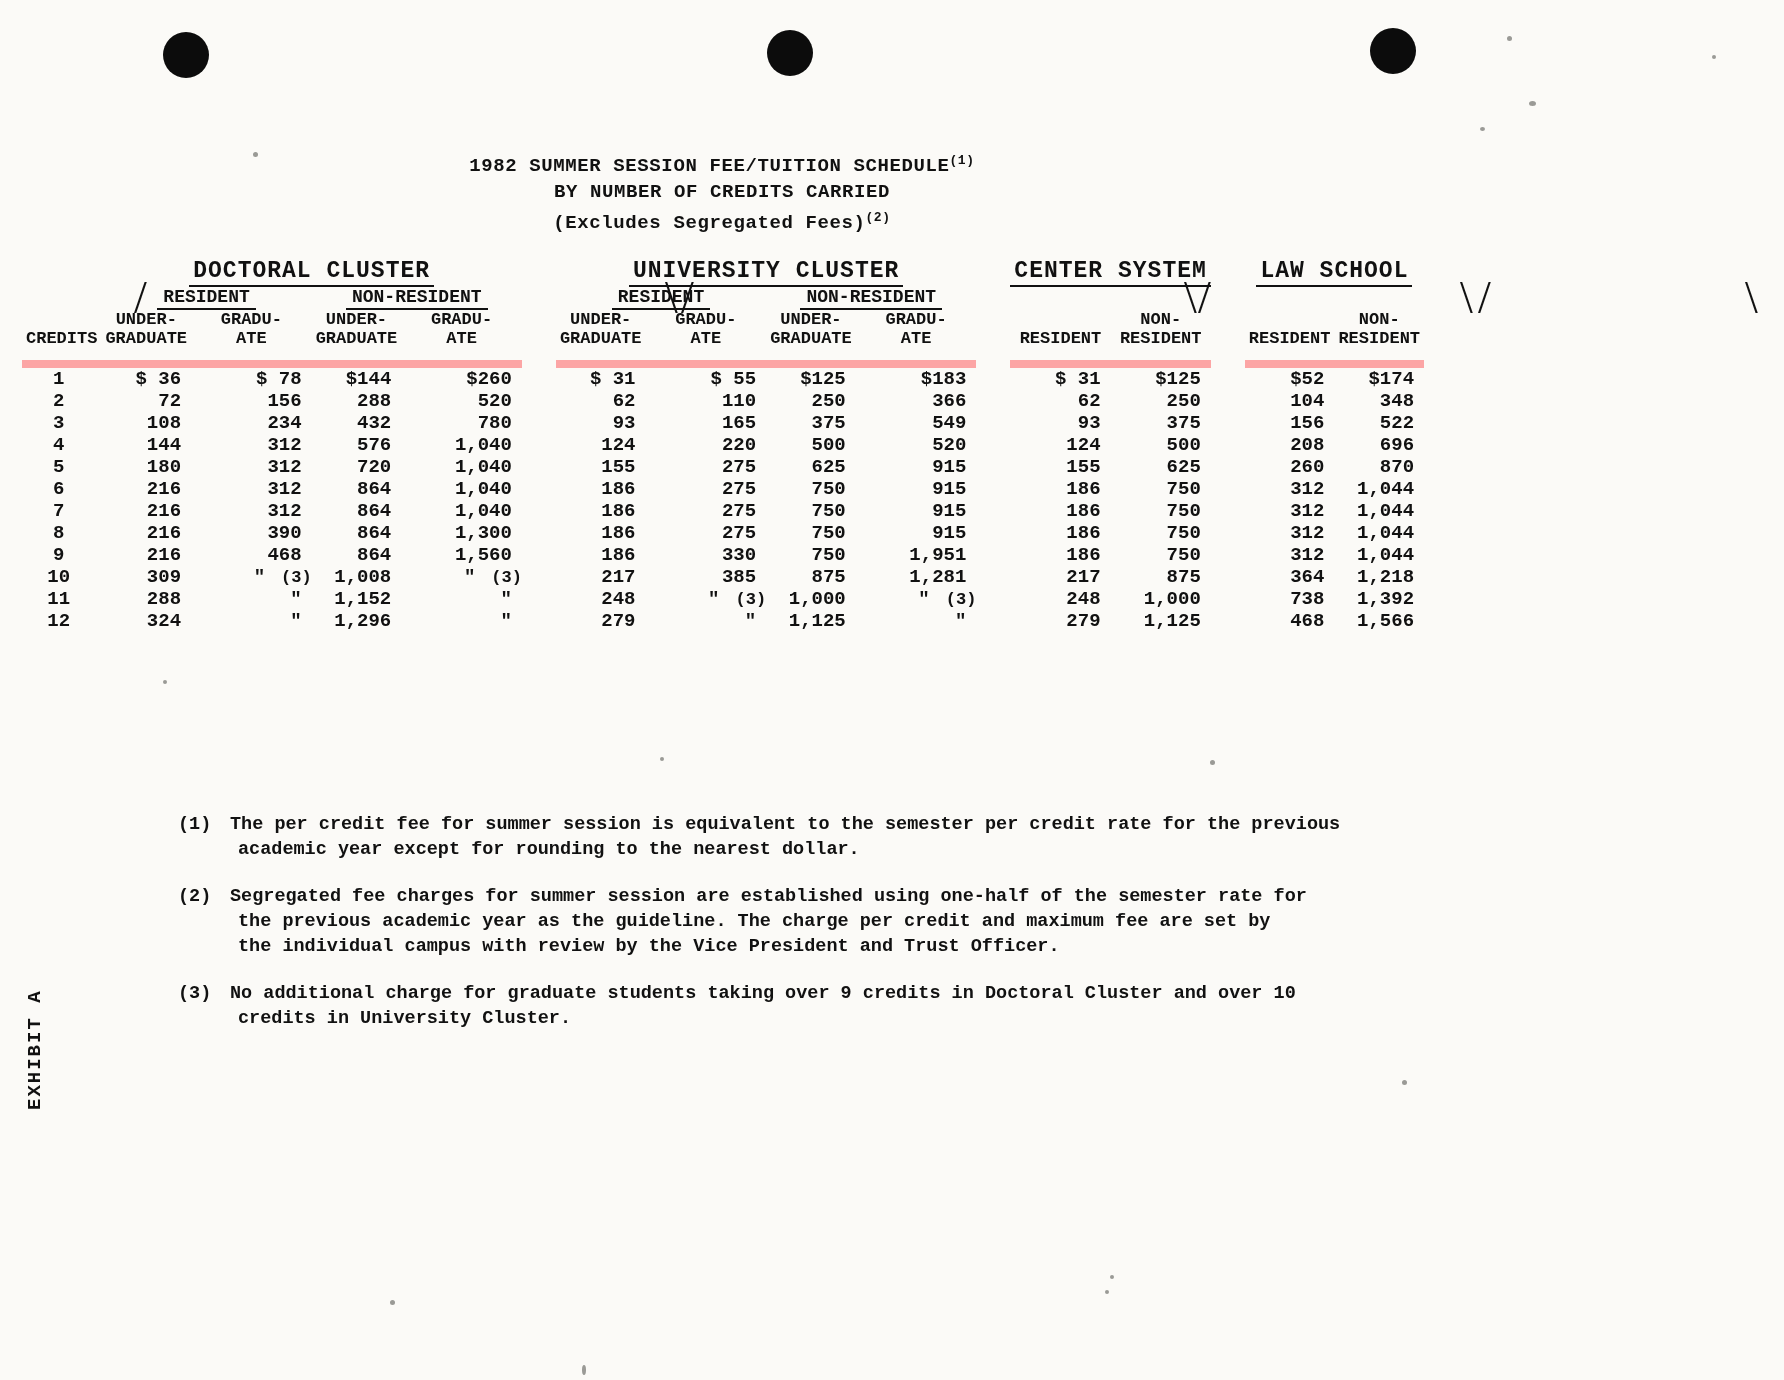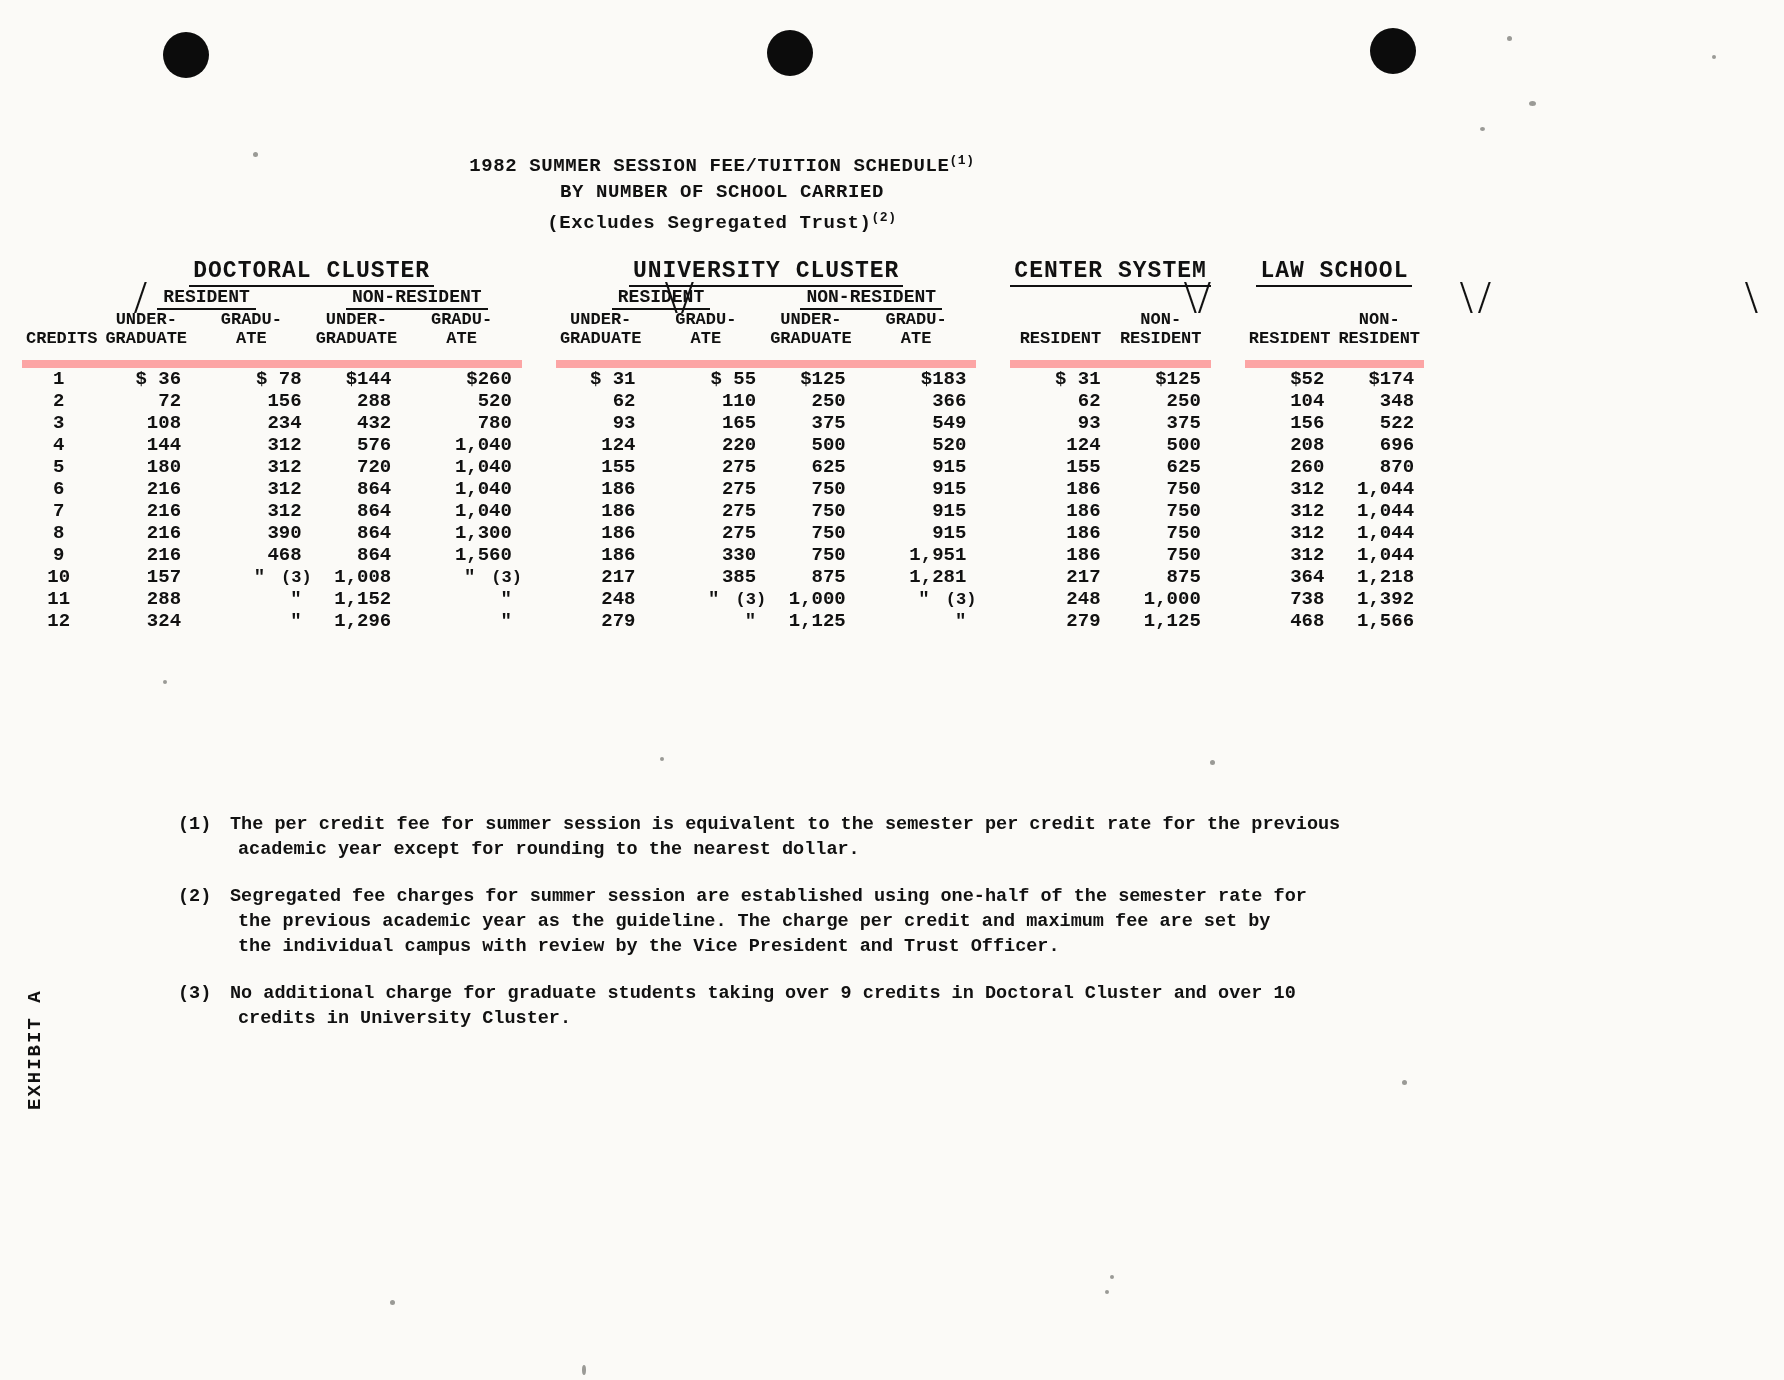--- a/index.html
+++ b/index.html
@@ -181,23 +181,23 @@
   <div class="speck" style="left:1402px;top:1080px;width:5px;height:5px;"></div>
   <div class="speck" style="left:390px;top:1300px;width:5px;height:5px;"></div>
   <div class="speck" style="left:1110px;top:1275px;width:4px;height:4px;"></div>
   <div class="speck" style="left:582px;top:1365px;width:4px;height:10px;"></div>
   <div class="speck" style="left:1105px;top:1290px;width:4px;height:4px;"></div>
 
   <div class="title-block">
     <div>
       <span>1982 SUMMER SESSION FEE/TUITION SCHEDULE</span><sup>(1)</sup>
     </div>
-    <div>BY NUMBER OF SCHOOL CARRIED</div>
+    <div>BY NUMBER OF CREDITS CARRIED</div>
     <div>
-      <span>(Excludes Segregated Trust)</span><sup>(2)</sup>
+      <span>(Excludes Segregated Fees)</span><sup>(2)</sup>
     </div>
   </div>
 
   <div class="brace" style="left:134px;top:288px;">/</div>
   <div class="brace" style="left:665px;top:288px;">\</div>
   <div class="brace" style="left:681px;top:288px;">/</div>
   <div class="brace" style="left:1184px;top:288px;">\</div>
   <div class="brace" style="left:1198px;top:288px;">/</div>
   <div class="brace" style="left:1460px;top:288px;">\</div>
   <div class="brace" style="left:1478px;top:288px;">/</div>
@@ -462,21 +462,21 @@
           <td><span class="cell">1,951</span></td>
           <td class="gap"></td>
           <td><span class="cell">186</span></td>
           <td><span class="cell">750</span></td>
           <td class="gap"></td>
           <td><span class="cell">312</span></td>
           <td><span class="cell">1,044</span></td>
         </tr>
         <tr class="data-row">
           <td class="credit">10</td>
-          <td><span class="cell">157</span></td>
+          <td><span class="cell">309</span></td>
           <td><span class="cell">"</span><span class="note3">(3)</span></td>
           <td><span class="cell">1,008</span></td>
           <td><span class="cell">"</span><span class="note3">(3)</span></td>
           <td class="gap"></td>
           <td><span class="cell">217</span></td>
           <td><span class="cell">385</span></td>
           <td><span class="cell">875</span></td>
           <td><span class="cell">1,281</span></td>
           <td class="gap"></td>
           <td><span class="cell">217</span></td>

